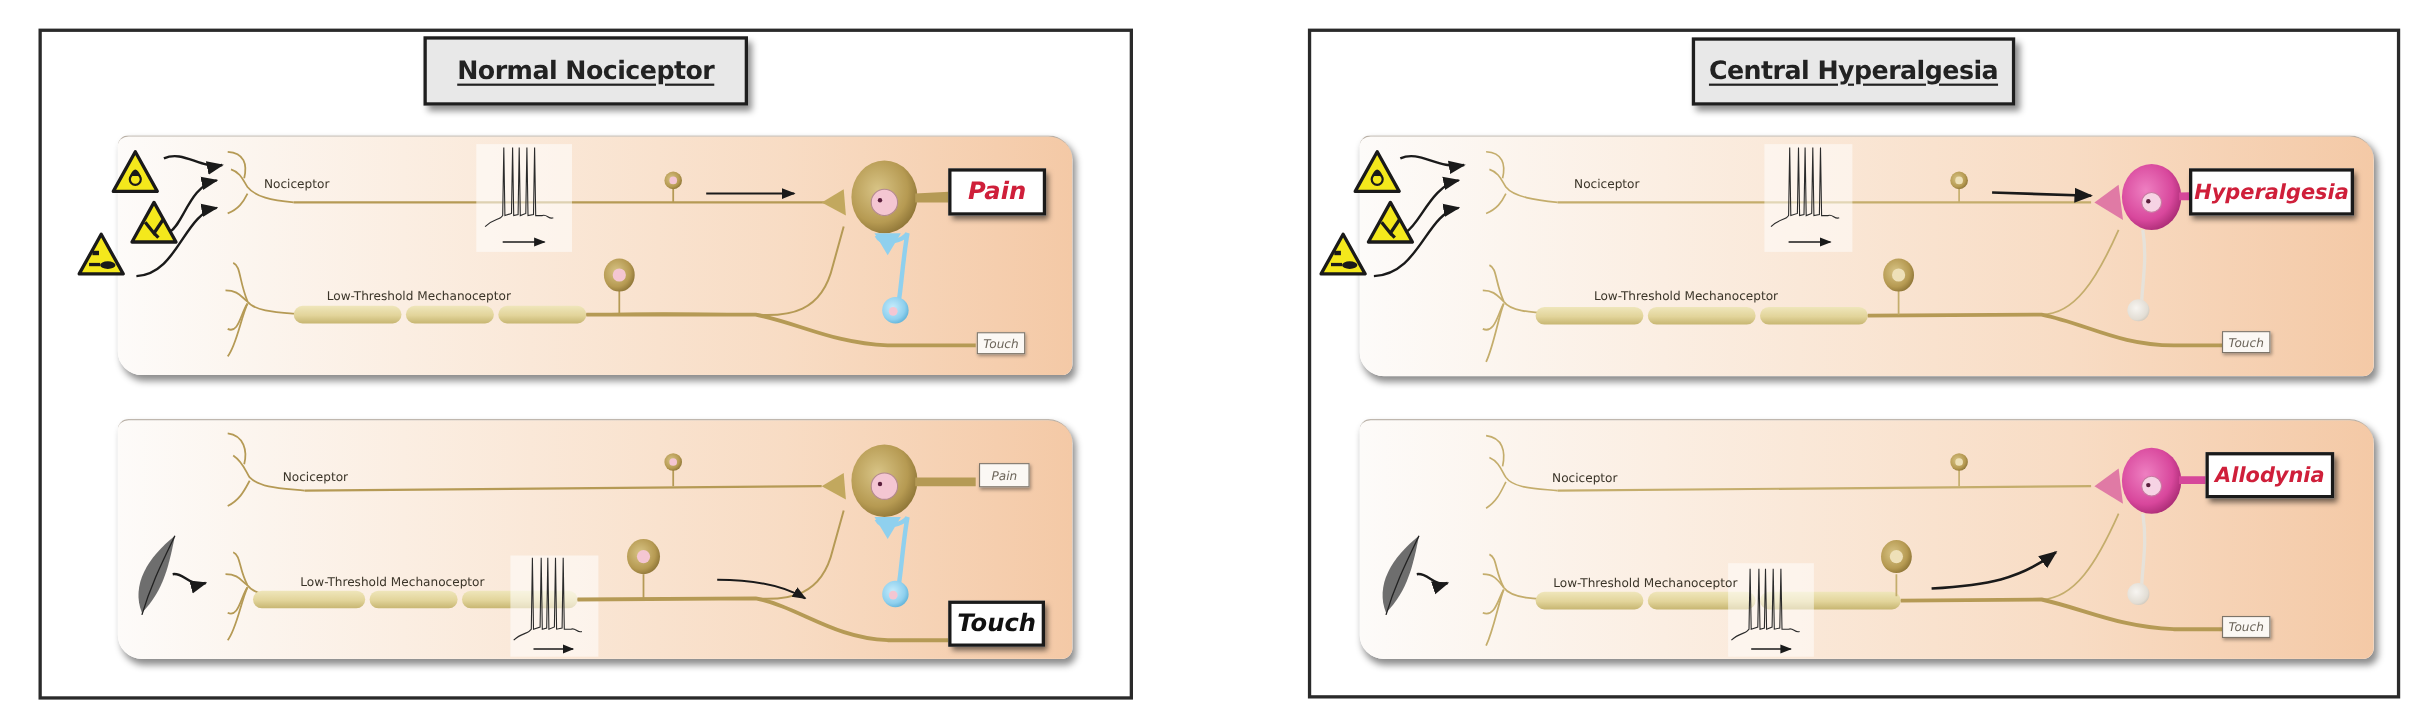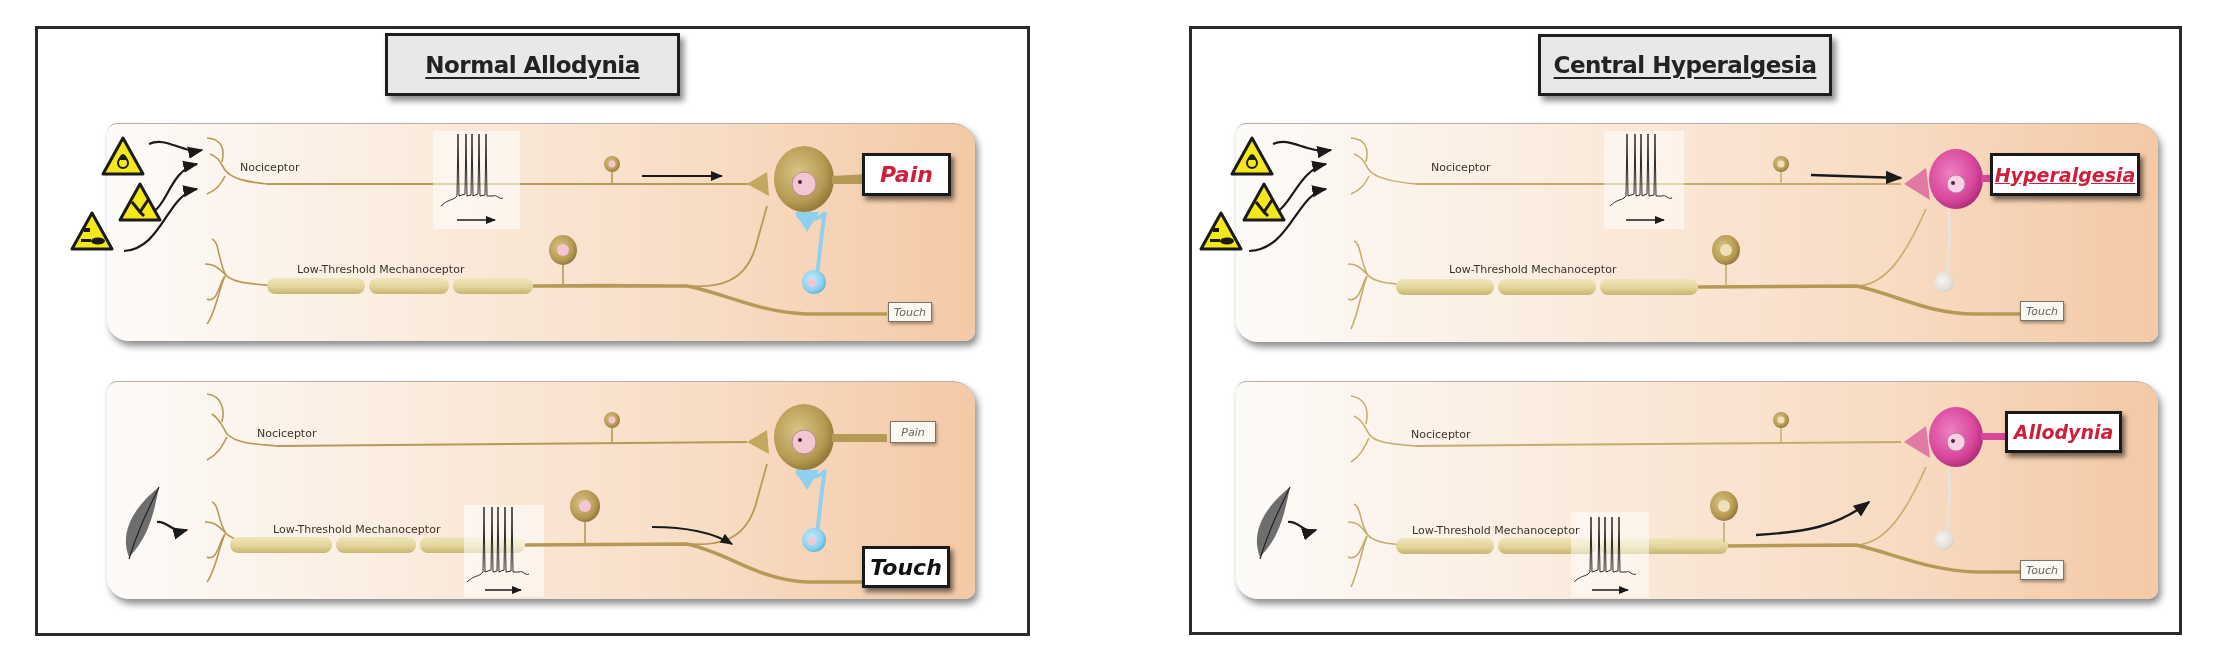--- a/index.html
+++ b/index.html
@@ -56,21 +56,21 @@
         <stop offset="100%" stop-color="#c7b672"></stop>
     </linearGradient>
     <marker id="arrowHead" viewBox="0 0 10 10" refX="9" refY="5" markerWidth="7" markerHeight="7" orient="auto">
       <path d="M0,1 L10,5 L0,9 z" fill="#1a1a1a"></path>
     </marker>
   </defs>
 </svg>
 
 <div class="frame" style="left:35px; top:26px; width:995px; height:610px;"></div>
 <div class="title-box" style="left:385px; top:33px; width:295px; height:63px;">
-  <span class="title-text">Normal Allodynia</span>
+  <span class="title-text">Normal Nociceptor</span>
 </div>
 
 <div class="panel" style="left:107px; top:123px; width:868px; height:217px;">
   <svg width="868" height="217">
 
     <g transform="translate(-4,14)">
       <path d="M20,0 L40,36 L0,36 Z" fill="#f4e81c" stroke="#1a1a1a" stroke-width="3" stroke-linejoin="round"></path>
       <circle cx="20" cy="25" r="5" fill="none" stroke="#1a1a1a" stroke-width="2"></circle>
       <path d="M15,22 Q20,10 25,22" fill="#1a1a1a"></path>
     </g>
@@ -259,21 +259,21 @@
       <rect x="262" y="155" width="98" height="16" rx="8" fill="url(#myelinGrad)"></rect>
       <rect x="364" y="155" width="98" height="16" rx="8" fill="url(#myelinGrad)"></rect>
     </g>
     <path d="M462,163 L620,162 C650,162 670,130 690,85" stroke="#c4ad6c" stroke-width="1.6" fill="none"></path>
     <path d="M462,163 L620,162 C660,170 690,190 740,190 L810,190" stroke="#b59a55" stroke-width="3.5" fill="none"></path>
     <path d="M490,162 L490,140" stroke="#c4ad6c" stroke-width="1.6"></path>
     <ellipse cx="490" cy="126" rx="14" ry="15" fill="url(#somaGold)"></ellipse>
     <circle cx="490" cy="126" r="6" fill="#eee0b8"></circle>
     <text x="213" y="149" class="lbl">Low-Threshold Mechanoceptor</text>
   </svg>
-  <div class="out-big red" style="left:754px; top:29px; width:150px; height:43px; font-size:19px;text-decoration:underline;">Hyperalgesia</div>
+  <div class="out-big red" style="left:754px; top:29px; width:150px; height:43px; font-size:19px;">Hyperalgesia</div>
   <div class="out-small" style="left:784px; top:177px; width:44px; height:20px;">Touch</div>
 </div>
 
 <div class="panel" style="left:1236px; top:381px; width:922px; height:217px;">
   <svg width="922" height="217">
     <g transform="translate(14,105)">
       <path d="M10,70 C0,45 15,20 40,0 C35,25 30,50 10,70 Z" fill="#6e6e6e"></path>
       <path d="M10,72 C18,45 28,25 40,0" stroke="#222" stroke-width="1.2" fill="none"></path>
     </g>
     <path d="M52,140 C62,138 68,152 80,148" stroke="#1a1a1a" stroke-width="2.2" fill="none" marker-end="url(#arrowHead)"></path>

